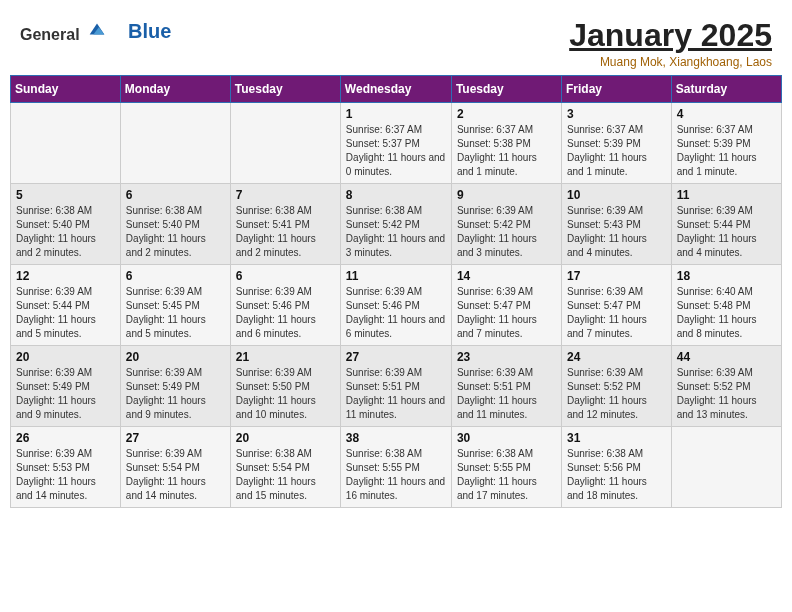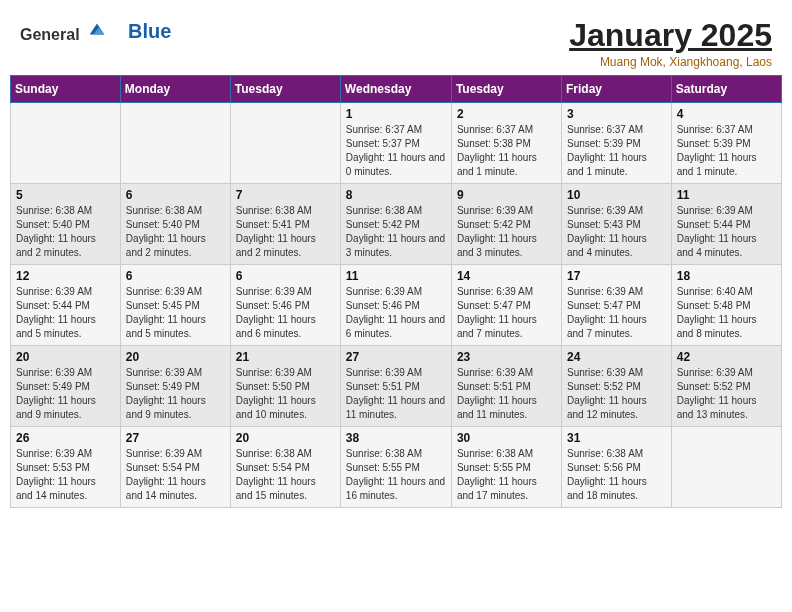--- a/index.html
+++ b/index.html
@@ -272,21 +272,21 @@
 Sunset: 5:51 PM
 Daylight: 11 hours and 11 minutes.</div>
         </td>
         <td>
           <div class="day-num">24</div>
           <div class="day-info" style="white-space: pre-line;">Sunrise: 6:39 AM
 Sunset: 5:52 PM
 Daylight: 11 hours and 12 minutes.</div>
         </td>
         <td>
-          <div class="day-num">42</div>
+          <div class="day-num">44</div>
           <div class="day-info" style="white-space: pre-line;">Sunrise: 6:39 AM
 Sunset: 5:52 PM
 Daylight: 11 hours and 13 minutes.</div>
         </td>
       </tr>
       <tr>
         <td>
           <div class="day-num">26</div>
           <div class="day-info" style="white-space: pre-line;">Sunrise: 6:39 AM
 Sunset: 5:53 PM

